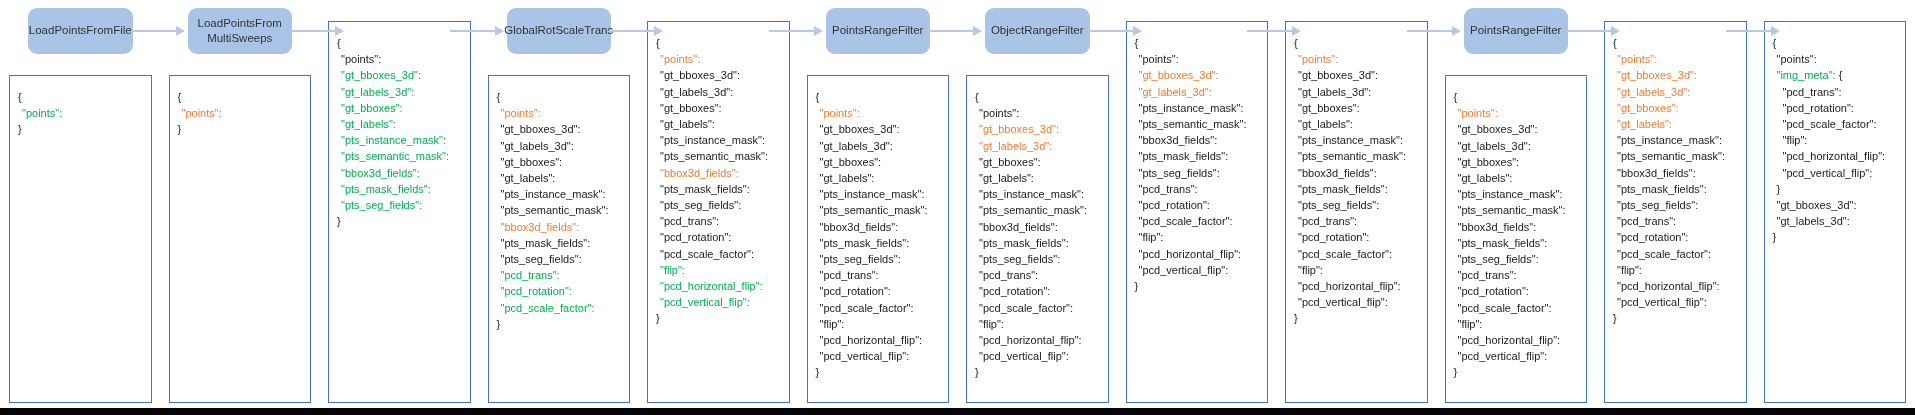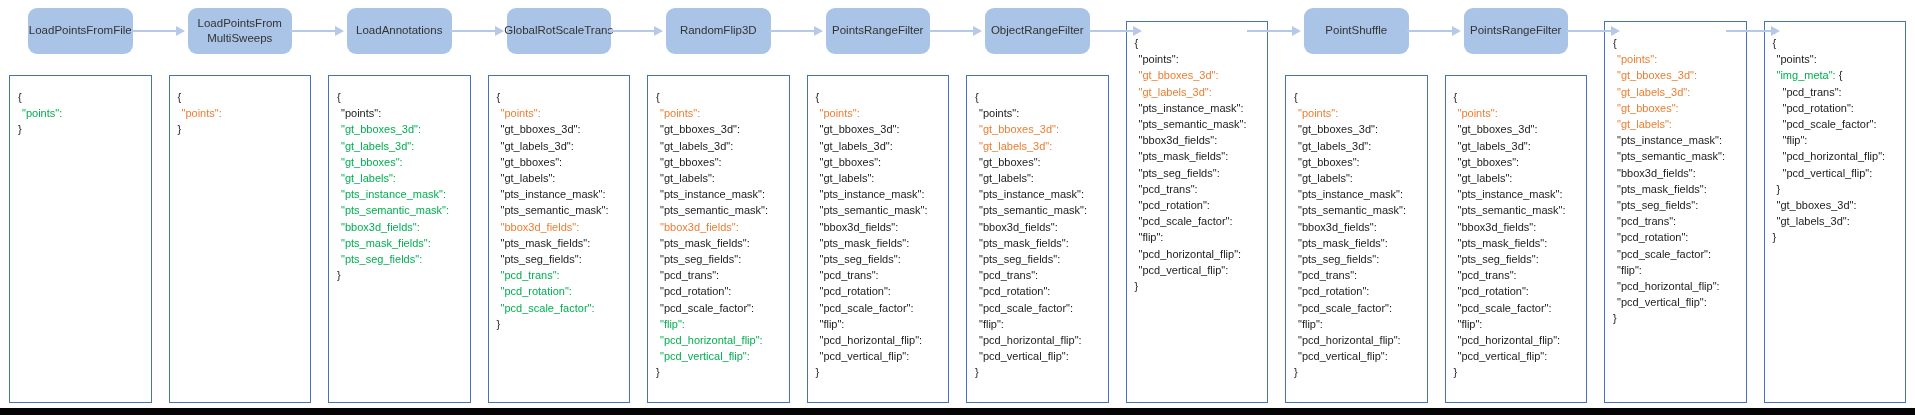--- a/index.html
+++ b/index.html
@@ -119,23 +119,20 @@
     <div class="box">
       <div class="code">
             <div class="line ind0"><span style="color: rgb(28, 28, 28);">{</span></div>
             <div class="line ind1"><span style="color: rgb(237, 125, 49);">"points":</span></div>
             <div class="line ind0"><span style="color: rgb(28, 28, 28);">}</span></div>
           </div>
     </div>
   </div>
       <div class="col">
     <div class="arrow"></div>
-    <div class="header">
-          <div>LoadAnnotations</div>
-        </div>
     <div class="box">
       <div class="code">
             <div class="line ind0"><span style="color: rgb(28, 28, 28);">{</span></div>
             <div class="line ind1"><span style="color: rgb(28, 28, 28);">"points":</span></div>
             <div class="line ind1"><span style="color: rgb(0, 176, 80);">"gt_bboxes_3d":</span></div>
             <div class="line ind1"><span style="color: rgb(0, 176, 80);">"gt_labels_3d":</span></div>
             <div class="line ind1"><span style="color: rgb(0, 176, 80);">"gt_bboxes":</span></div>
             <div class="line ind1"><span style="color: rgb(0, 176, 80);">"gt_labels":</span></div>
             <div class="line ind1"><span style="color: rgb(0, 176, 80);">"pts_instance_mask":</span></div>
             <div class="line ind1"><span style="color: rgb(0, 176, 80);">"pts_semantic_mask":</span></div>
@@ -166,23 +163,20 @@
             <div class="line ind1"><span style="color: rgb(28, 28, 28);">"pts_seg_fields":</span></div>
             <div class="line ind1"><span style="color: rgb(0, 176, 80);">"pcd_trans":</span></div>
             <div class="line ind1"><span style="color: rgb(0, 176, 80);">"pcd_rotation":</span></div>
             <div class="line ind1"><span style="color: rgb(0, 176, 80);">"pcd_scale_factor":</span></div>
             <div class="line ind0"><span style="color: rgb(28, 28, 28);">}</span></div>
           </div>
     </div>
   </div>
       <div class="col">
     <div class="arrow"></div>
-    <div class="header">
-          <div>RandomFlip3D</div>
-        </div>
     <div class="box">
       <div class="code">
             <div class="line ind0"><span style="color: rgb(28, 28, 28);">{</span></div>
             <div class="line ind1"><span style="color: rgb(237, 125, 49);">"points":</span></div>
             <div class="line ind1"><span style="color: rgb(28, 28, 28);">"gt_bboxes_3d":</span></div>
             <div class="line ind1"><span style="color: rgb(28, 28, 28);">"gt_labels_3d":</span></div>
             <div class="line ind1"><span style="color: rgb(28, 28, 28);">"gt_bboxes":</span></div>
             <div class="line ind1"><span style="color: rgb(28, 28, 28);">"gt_labels":</span></div>
             <div class="line ind1"><span style="color: rgb(28, 28, 28);">"pts_instance_mask":</span></div>
             <div class="line ind1"><span style="color: rgb(28, 28, 28);">"pts_semantic_mask":</span></div>
@@ -273,23 +267,20 @@
             <div class="line ind1"><span style="color: rgb(28, 28, 28);">"pcd_scale_factor":</span></div>
             <div class="line ind1"><span style="color: rgb(28, 28, 28);">"flip":</span></div>
             <div class="line ind1"><span style="color: rgb(28, 28, 28);">"pcd_horizontal_flip":</span></div>
             <div class="line ind1"><span style="color: rgb(28, 28, 28);">"pcd_vertical_flip":</span></div>
             <div class="line ind0"><span style="color: rgb(28, 28, 28);">}</span></div>
           </div>
     </div>
   </div>
       <div class="col">
     <div class="arrow"></div>
-    <div class="header">
-          <div>PointShuffle</div>
-        </div>
     <div class="box">
       <div class="code">
             <div class="line ind0"><span style="color: rgb(28, 28, 28);">{</span></div>
             <div class="line ind1"><span style="color: rgb(237, 125, 49);">"points":</span></div>
             <div class="line ind1"><span style="color: rgb(28, 28, 28);">"gt_bboxes_3d":</span></div>
             <div class="line ind1"><span style="color: rgb(28, 28, 28);">"gt_labels_3d":</span></div>
             <div class="line ind1"><span style="color: rgb(28, 28, 28);">"gt_bboxes":</span></div>
             <div class="line ind1"><span style="color: rgb(28, 28, 28);">"gt_labels":</span></div>
             <div class="line ind1"><span style="color: rgb(28, 28, 28);">"pts_instance_mask":</span></div>
             <div class="line ind1"><span style="color: rgb(28, 28, 28);">"pts_semantic_mask":</span></div>

